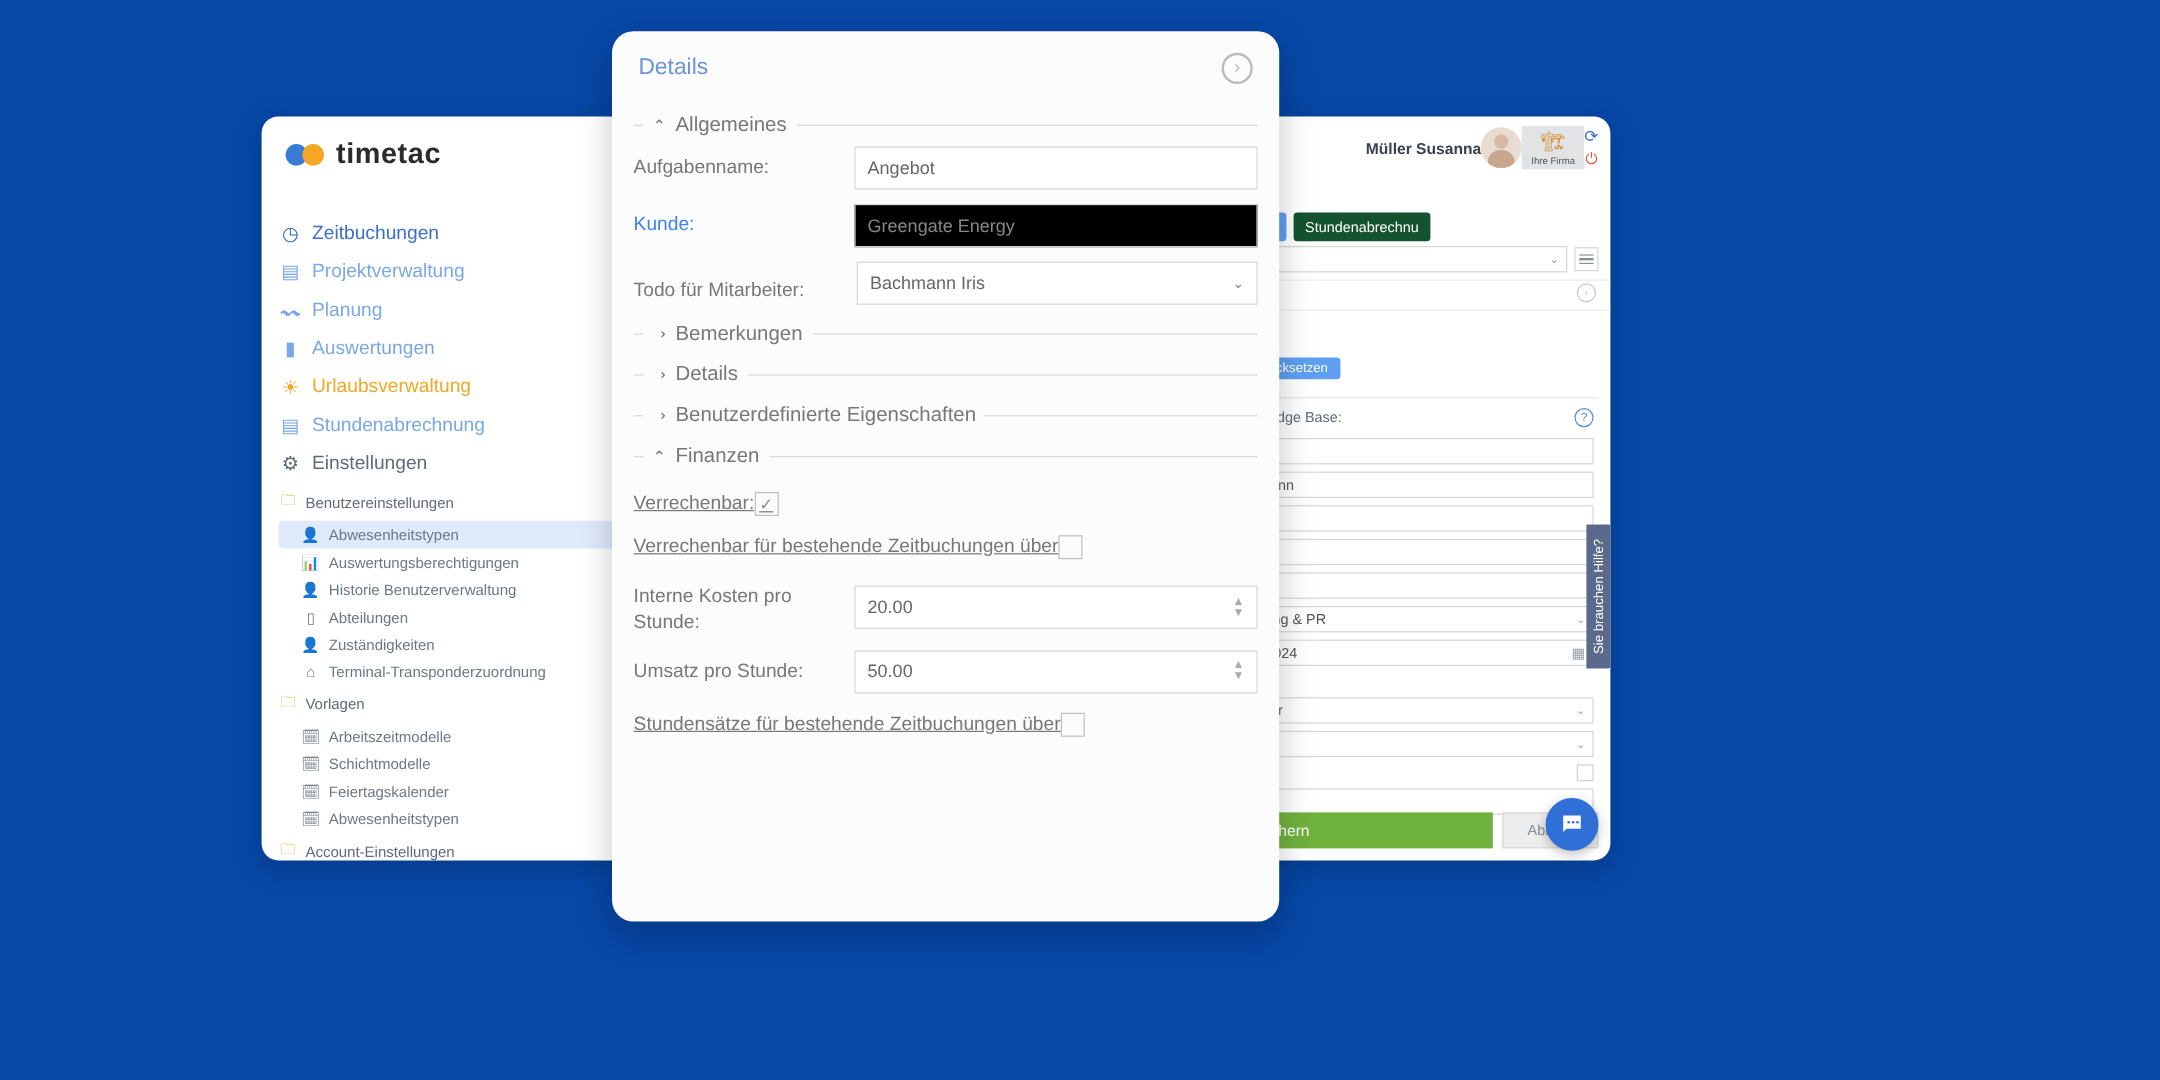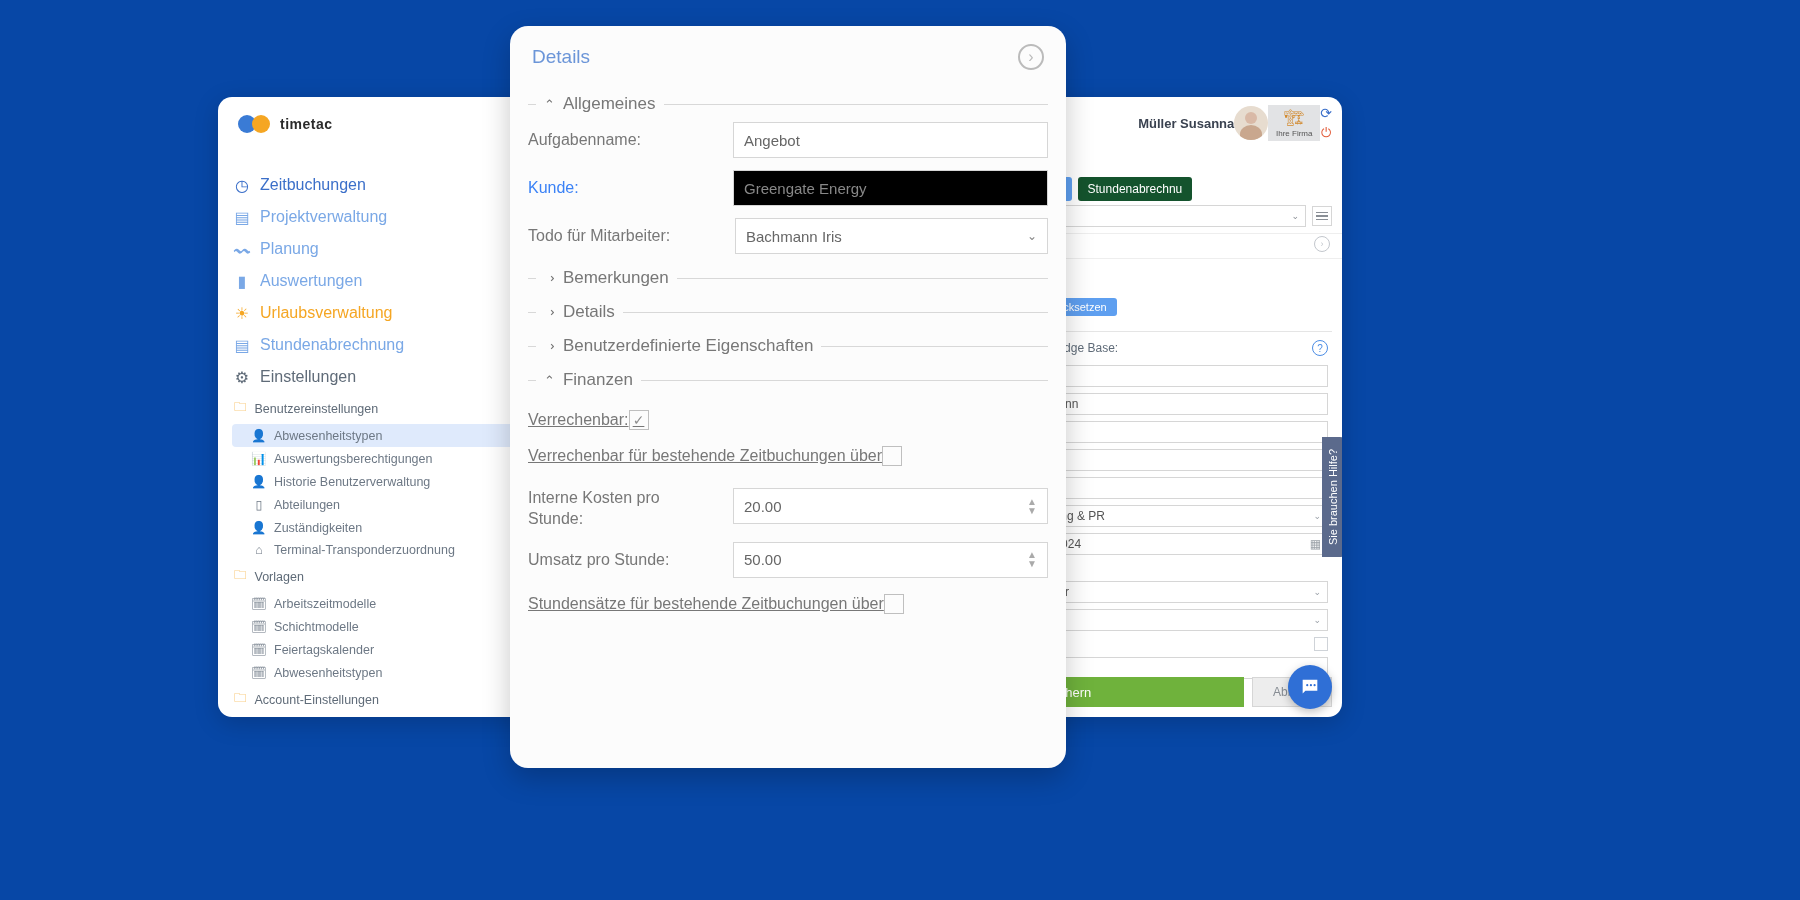--- a/index.html
+++ b/index.html
@@ -8,21 +8,21 @@
   
   .left-app {
     position: absolute; left: 218px; top: 97px; width: 500px; height: 620px;
     background: #fff; border-radius: 14px; box-shadow: 0 6px 24px rgba(0,0,0,.18);
     overflow: hidden; z-index: 1;
   }
   .brand { display:flex; align-items:center; gap:10px; padding: 18px 20px 14px; }
   .brand-dots { display:flex; gap:4px; }
   .dot-blue { width:18px; height:18px; border-radius:50%; background:#3a7bd5; }
   .dot-orange { width:18px; height:18px; border-radius:50%; background:#f5a623; margin-left:-8px; }
-  .brand-text { font-size:14px; font-weight:700; color:#2b2b2b; letter-spacing:.5px; }
+  .brand-text { font-size:24px; font-weight:700; color:#2b2b2b; letter-spacing:.5px; }
 
   .collapse-row { display:flex; justify-content:flex-end; padding: 0 10px 4px; color:#9aa4b0; }
   .collapse-circle { width:18px; height:18px; border:1px solid #c7cdd6; border-radius:50%; display:flex; align-items:center; justify-content:center; color:#9aa4b0; font-size:10px; }
 
   .nav { padding: 0 6px; }
   .nav-item { display:flex; align-items:center; justify-content:space-between; padding:7px 10px; color:#7aa8e6; cursor:pointer; }
   .nav-item .left { display:flex; align-items:center; gap:10px; }
   .nav-item .ic { width:16px; height:16px; display:inline-flex; align-items:center; justify-content:center; }
   .nav-item .help { width:16px; height:16px; border:1px solid #c7cdd6; border-radius:50%; font-size:10px; color:#9aa4b0; display:flex; align-items:center; justify-content:center; }
   .nav-item.orange { color:#f5a623; }
@@ -49,21 +49,21 @@
   .section-head { display:flex; align-items:center; gap:8px; position:relative; margin:14px 0 8px; }
   .section-head .chev { font-size:13px; color:#777; }
   .section-head .lab { color:#777; font-size:17px; }
   .section-head::before, .section-head::after { content:""; flex:1; height:1px; background:#d8d8d8; }
   .section-head::before { max-width:8px; }
   .section-head.collapsed .chev { transform:rotate(-90deg); }
 
   .row { display:flex; align-items:center; gap:10px; margin:8px 0 12px; }
   .row .label { flex:0 0 174px; font-size:16px; color:#777; }
   .row .label.light { color:#3b82f6; }
-  .row .field { flex:1;margin-left:21px; }
+  .row .field { flex:1; }
   .input, .select, .num {
     width:100%; height:36px; border:1px solid #d6d6d6; padding:0 10px;
     font-size:15px; color:#666; background:#fff;
   }
   .readonly { background:#000000; color:#888; }
   .select { display:flex; align-items:center; justify-content:space-between; }
   .select .arrow { font-size:12px; color:#888; }
   .num { display:flex; align-items:center; justify-content:space-between; }
   .num .steppers { display:flex; flex-direction:column; gap:1px; color:#aaa; font-size:10px; line-height:8px; }
 
@@ -274,21 +274,21 @@
     <div class="field">
         <div class="input" style="display:flex;align-items:center;">Angebot</div>
       </div>
   </div>
   <div class="row">
     <div class="label light">Kunde:</div>
     <div class="field">
         <div class="input readonly" style="display:flex;align-items:center;">Greengate Energy</div>
       </div>
   </div>
-  <div class="row" style="align-items:center;gap:12px;">
+  <div class="row" style="align-items:flex-end;gap:12px;">
     <div class="label" style="line-height:1.3;">Todo für Mitarbeiter:</div>
     <div class="field">
       <div class="select">
         <span>Bachmann Iris</span>
         <span class="arrow">⌄</span>
       </div>
     </div>
   </div>
 
   <div class="section-head collapsed">

